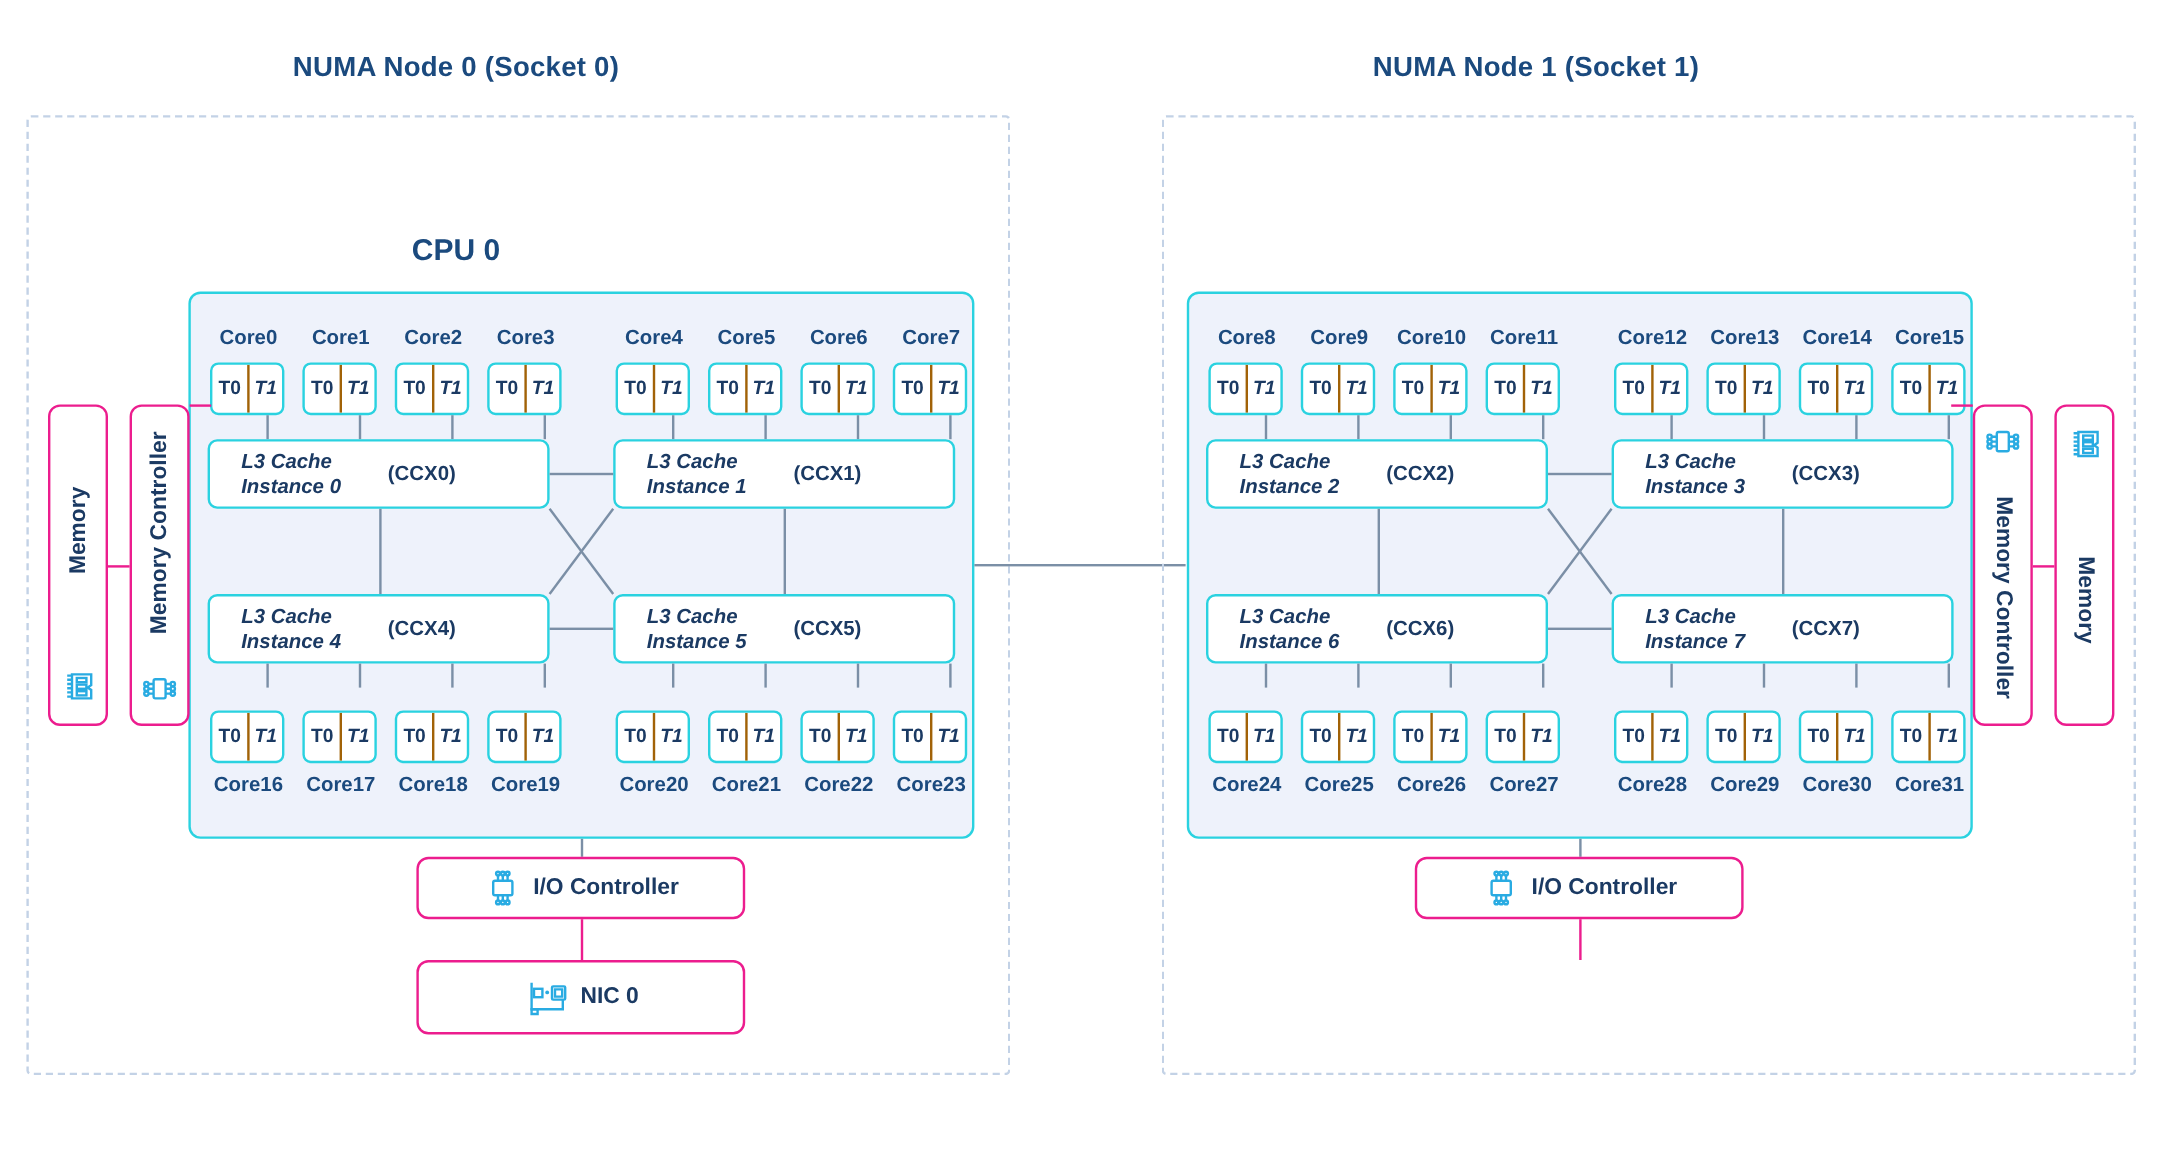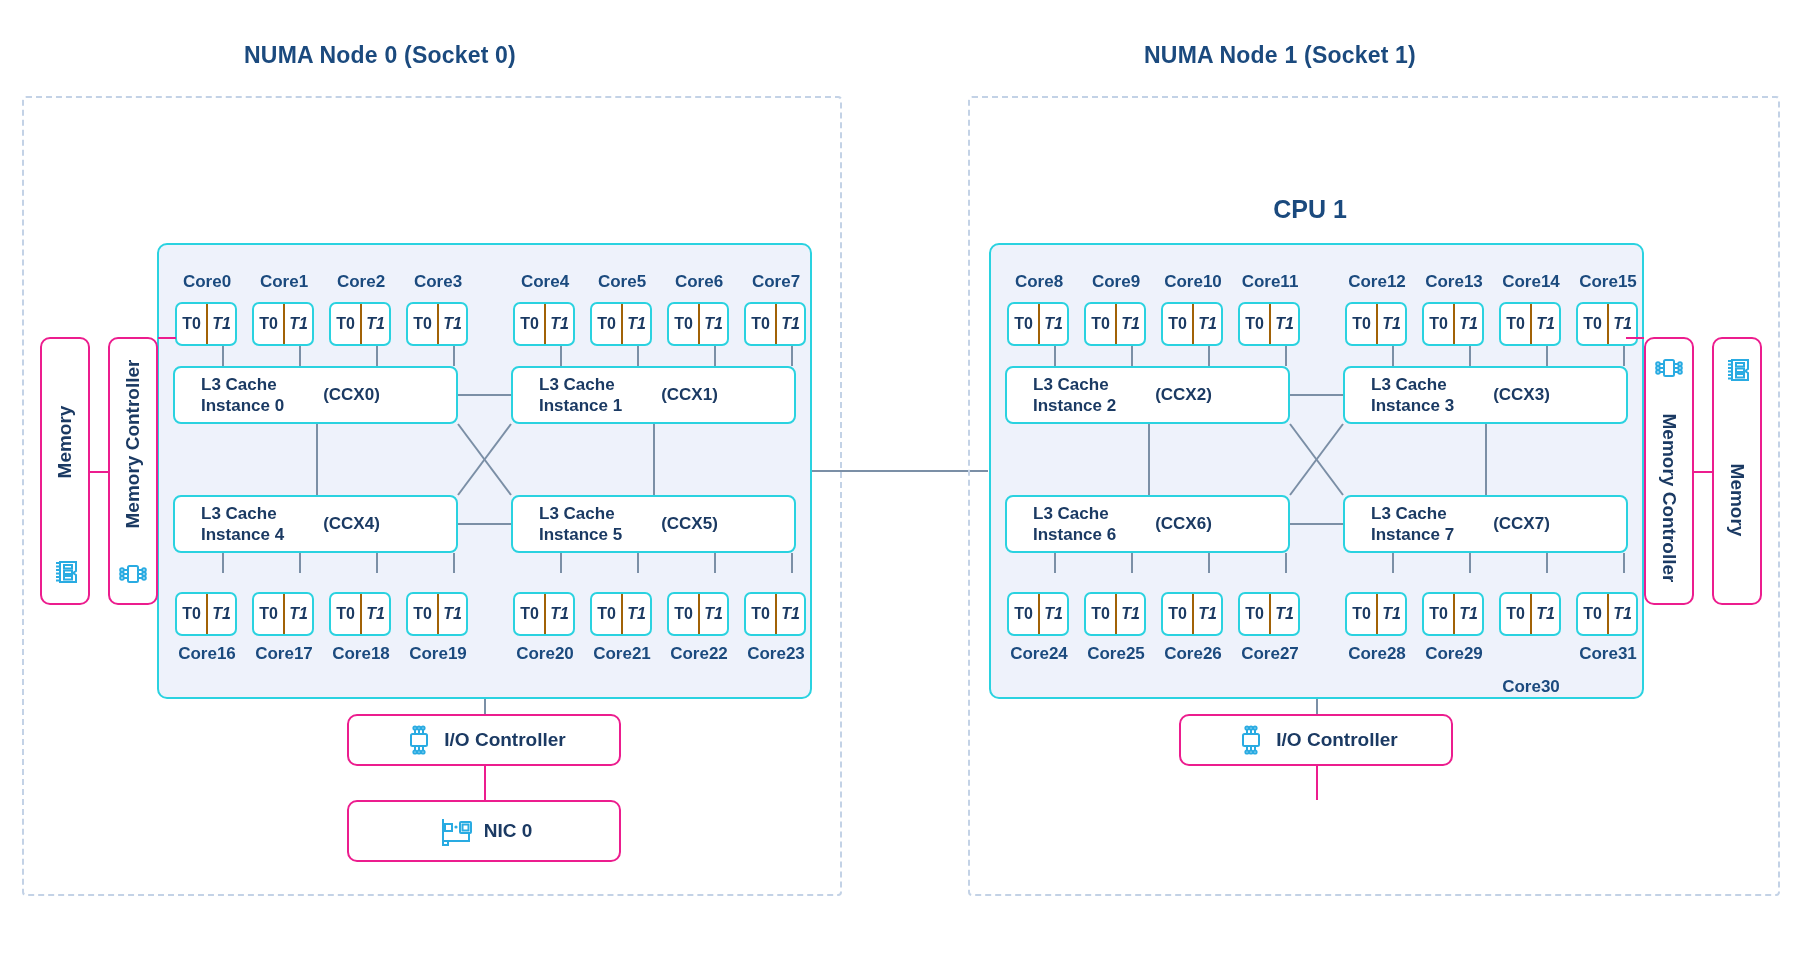--- a/index.html
+++ b/index.html
@@ -62,21 +62,21 @@
   .l3 {
     position: absolute;
     background: #ffffff;
     border: 2px solid #2ad2e0;
     border-radius: 8px;
     display: flex; align-items: center;
     padding-left: 26px;
   }
   .l3 .l3name {
     font-size: 17px; font-weight: bold; color: #1b3a63;
-    line-height: 1.25; white-space: pre-line;
+    line-height: 1.25; white-space: pre-line; font-style: italic;
   }
   .l3 .ccx {
     font-size: 17px; font-weight: bold; color: #1b3a63;
     margin-left: 39px;
   }
 
   
   .ln { position: absolute; background: #7b8fa6; }
   .ln-v { width: 2px; }
   .ln-h { height: 2px; }
@@ -129,20 +129,21 @@
   }
   .icon { display: block; }
 </style>
 </head>
 <body>
 
 <div id="stage">
 
   <div class="node-title" style="left:130px; top:42px; width:500px;">NUMA Node 0 (Socket 0)</div>
   <div class="node-box" style="left:22px; top:96px; width:820px; height:800px;"></div>
+  <div class="cpu-title" style="left:250px; top:195px; width:260px;">CPU 0</div>
 
   <div class="cpu-die" style="left:157px; top:243px; width:655px; height:456px;"></div>
 
   <div class="core-label" style="left:172px; top:272px; width:70px;">Core0</div>
   <div class="core-label" style="left:249px; top:272px; width:70px;">Core1</div>
   <div class="core-label" style="left:326px; top:272px; width:70px;">Core2</div>
   <div class="core-label" style="left:403px; top:272px; width:70px;">Core3</div>
 
   <div class="core-box" style="left:175px; top:302px; width:62px; height:44px;">
     <div class="th">T0</div>
@@ -347,21 +348,20 @@
         </g>
       </svg>
     </span>
     <span class="plabel">NIC 0</span>
   </div>
 
   <div class="ln ln-h" style="left:812px; top:470px; width:176px;"></div>
 
   <div class="node-title" style="left:1030px; top:42px; width:500px;">NUMA Node 1 (Socket 1)</div>
   <div class="node-box" style="left:968px; top:96px; width:812px; height:800px;"></div>
-  <div class="cpu-title" style="left:1180px; top:195px; width:260px;">CPU 1</div>
 
   <div class="cpu-die" style="left:989px; top:243px; width:655px; height:456px;"></div>
 
   <div class="core-label" style="left:1004px; top:272px; width:70px;">Core8</div>
   <div class="core-label" style="left:1081px; top:272px; width:70px;">Core9</div>
   <div class="core-label" style="left:1155px; top:272px; width:76px;">Core10</div>
   <div class="core-label" style="left:1232px; top:272px; width:76px;">Core11</div>
 
   <div class="core-box" style="left:1007px; top:302px; width:62px; height:44px;">
     <div class="th">T0</div>
@@ -483,21 +483,21 @@
     <div class="th">T0</div>
     <div class="th">T1</div>
   </div>
 
   <div class="core-label" style="left:1001px; top:644px; width:76px;">Core24</div>
   <div class="core-label" style="left:1078px; top:644px; width:76px;">Core25</div>
   <div class="core-label" style="left:1155px; top:644px; width:76px;">Core26</div>
   <div class="core-label" style="left:1232px; top:644px; width:76px;">Core27</div>
   <div class="core-label" style="left:1339px; top:644px; width:76px;">Core28</div>
   <div class="core-label" style="left:1416px; top:644px; width:76px;">Core29</div>
-  <div class="core-label" style="left:1493px; top:644px; width:76px;margin-top:33px;">Core30</div>
+  <div class="core-label" style="left:1493px; top:644px; width:76px;">Core30</div>
   <div class="core-label" style="left:1570px; top:644px; width:76px;">Core31</div>
 
   <div class="pink-ln pink-h" style="left:1626px; top:337px; width:18px;"></div>
   <div class="vbox right" style="left:1644px; top:337px; width:50px; height:268px;">
     <span class="vicon">
       <svg class="icon" width="34" height="30" viewBox="0 0 34 30">
         <g fill="none" stroke="#29abe2" stroke-width="2">
           <rect x="12" y="7" width="10" height="16" rx="1.5"></rect>
           <path d="M12 11 h-4 M12 15 h-4 M12 19 h-4 M22 11 h4 M22 15 h4 M22 19 h4"></path>
           <circle cx="6" cy="11" r="1.8"></circle>

